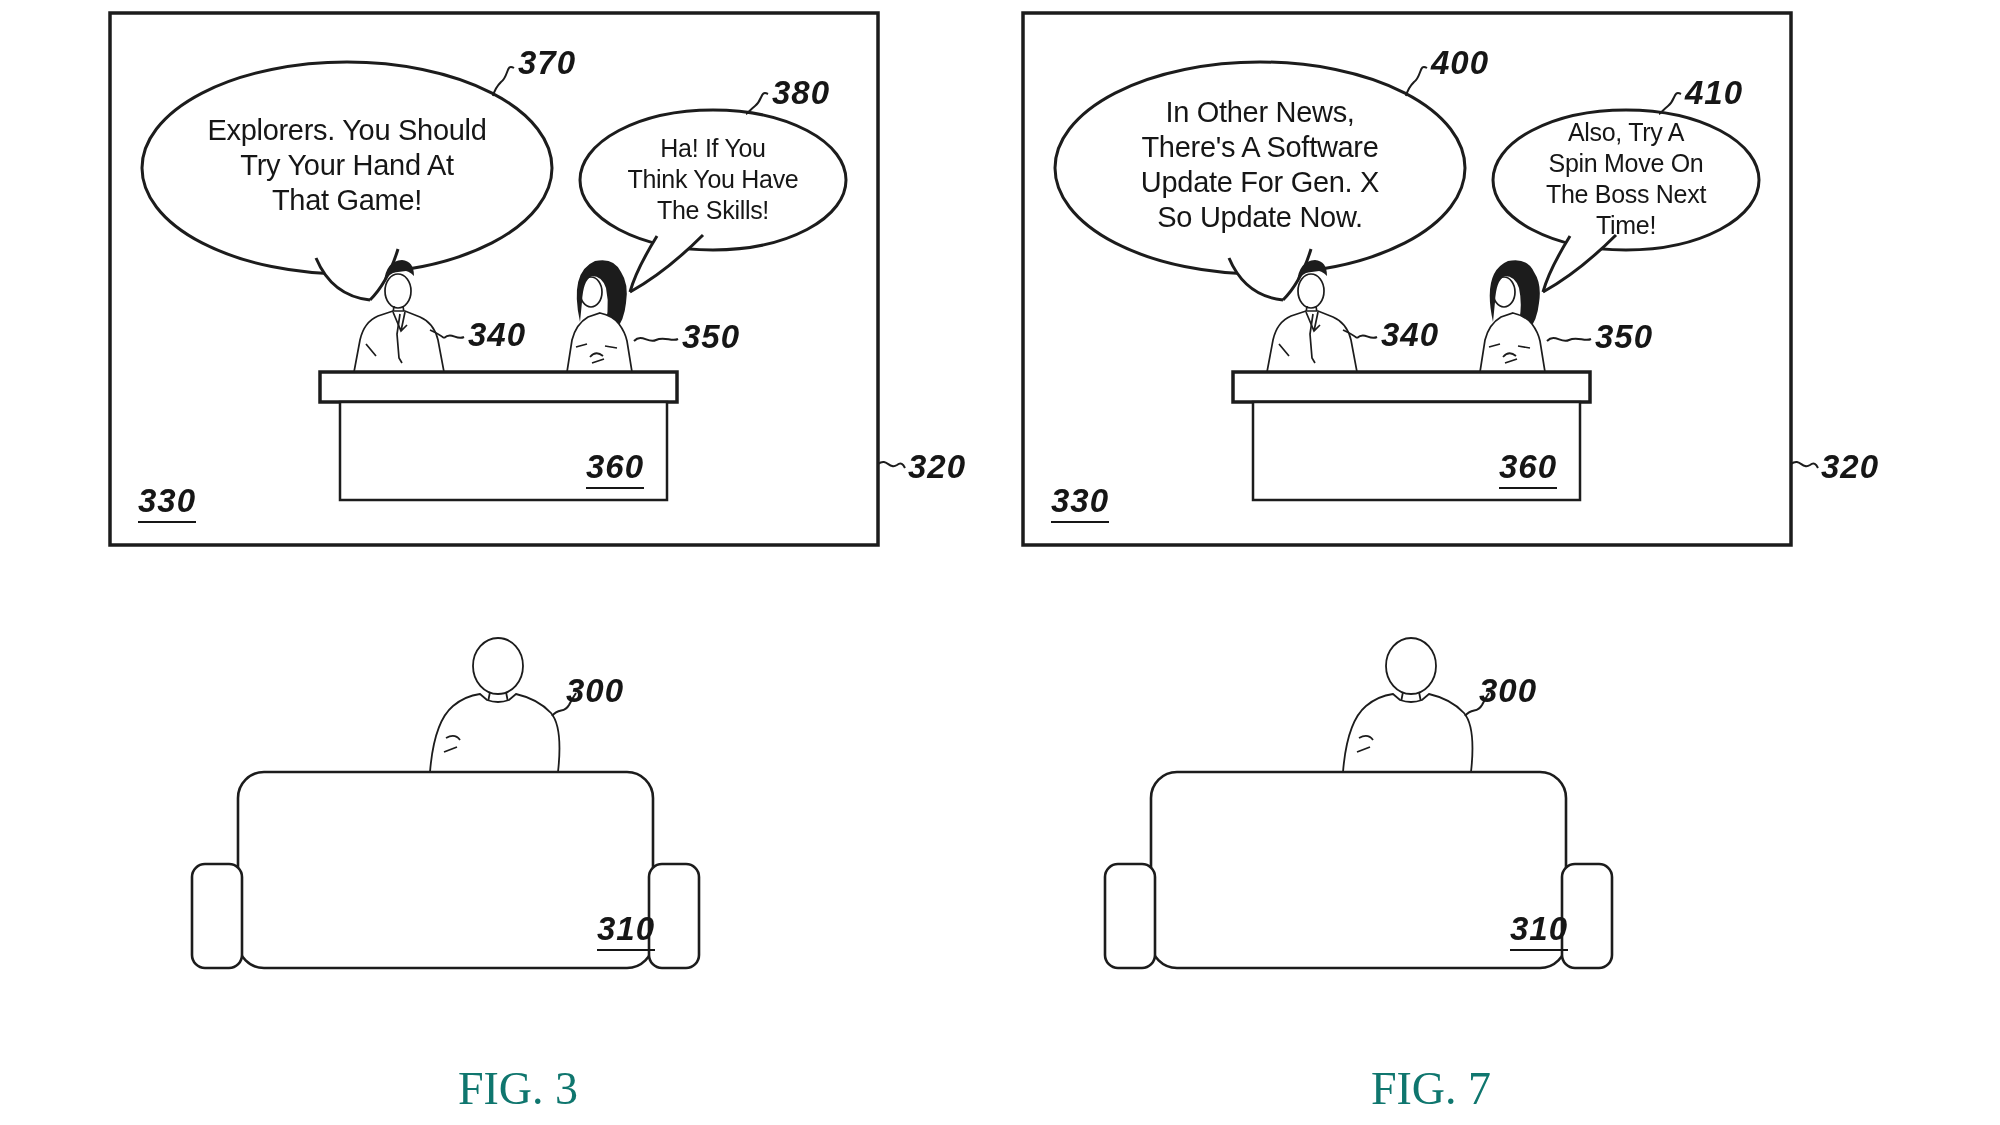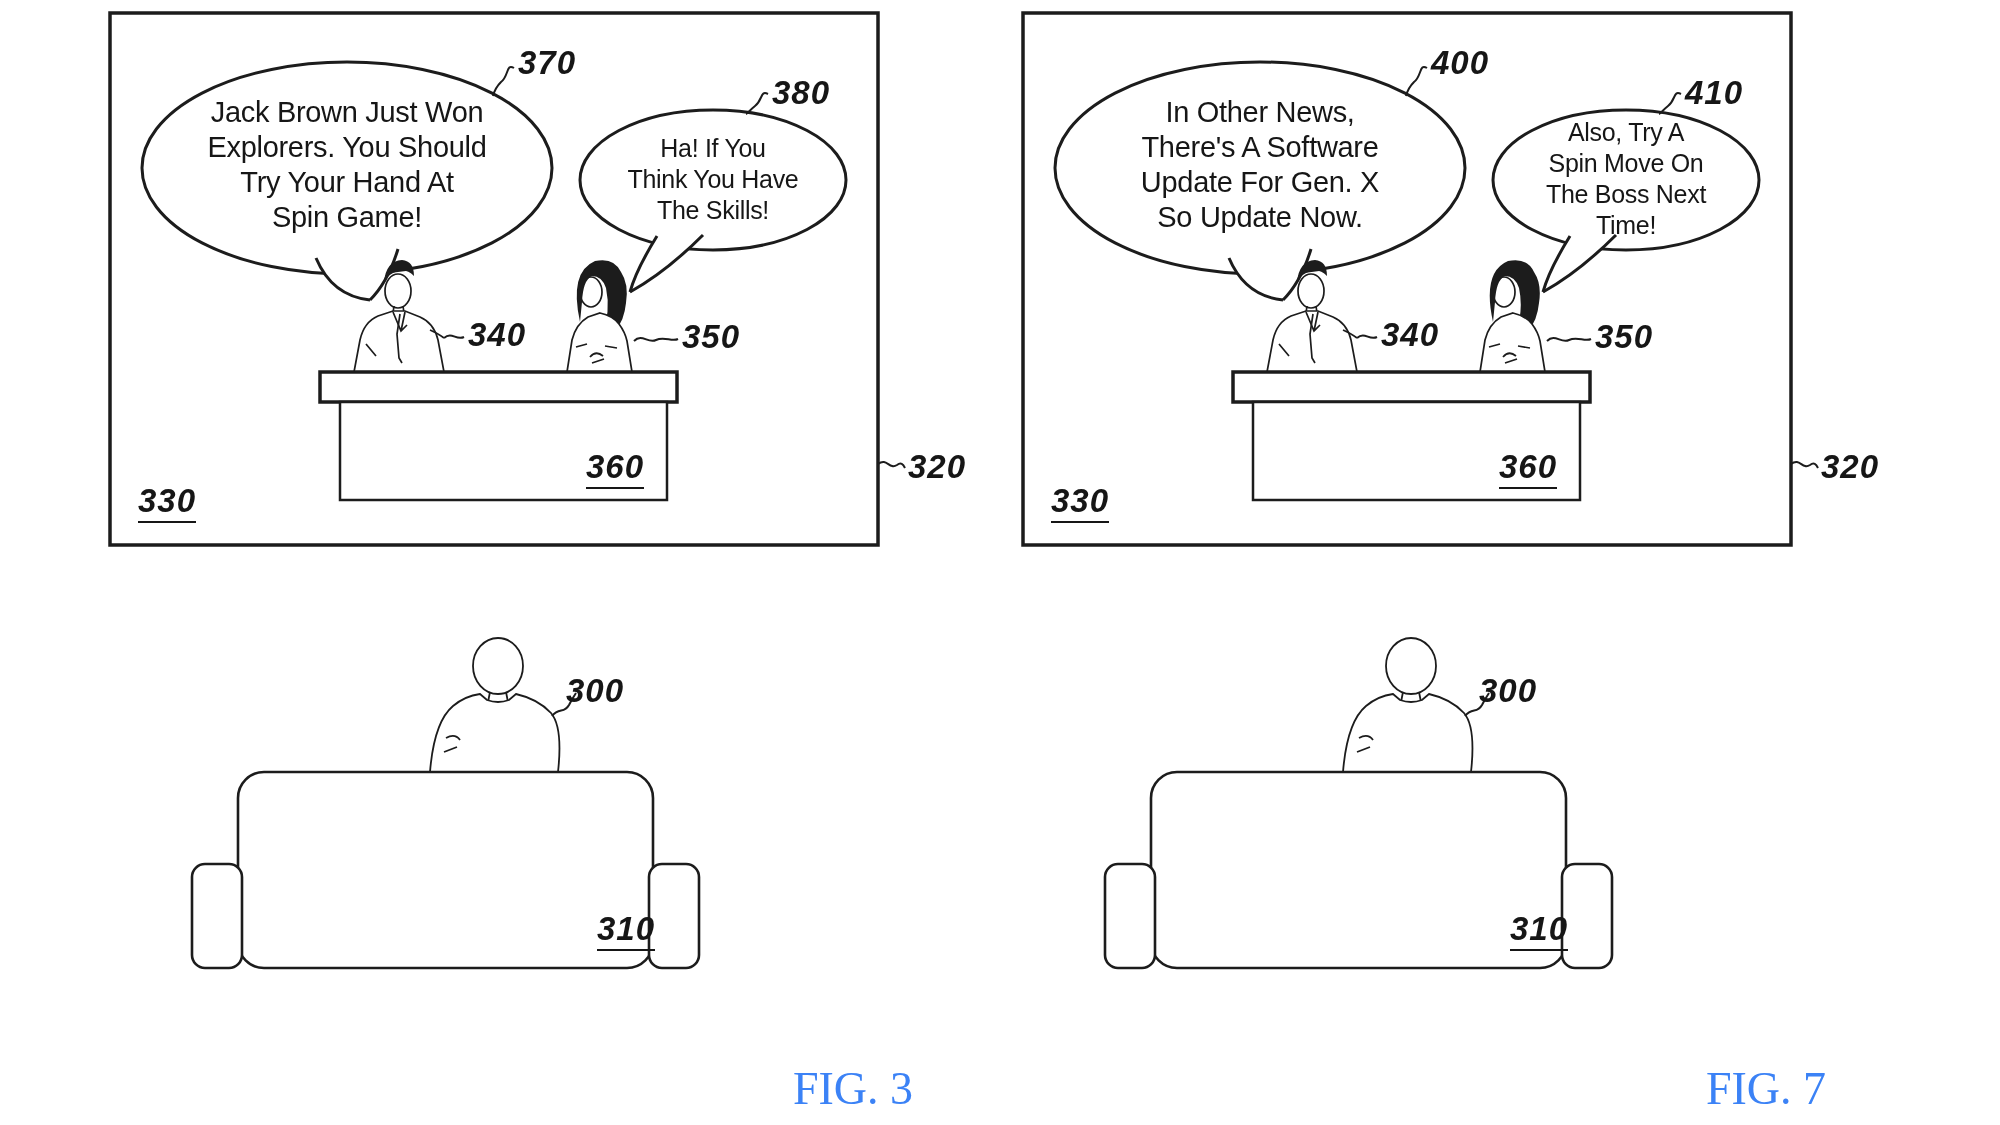--- a/index.html
+++ b/index.html
@@ -9,22 +9,22 @@
   #panel-fig3{left:108px;}
   #panel-fig4{left:1021px;}
   .art{position:absolute;left:0;top:0;width:880px;height:1125px;}
   .bubble-text{position:absolute;display:flex;flex-direction:column;justify-content:center;
                align-items:center;text-align:center;letter-spacing:-0.3px;color:#161616;}
   .bubble-text.left{left:36px;top:58px;width:406px;height:214px;font-size:29px;line-height:35px;}
   .bubble-text.right{left:472px;top:110px;width:266px;height:138px;font-size:25px;line-height:31px;}
   .refnum{position:absolute;font-style:italic;font-weight:600;font-size:33px;line-height:34px;
           letter-spacing:1px;color:#161616;white-space:nowrap;}
   .refnum.u{border-bottom:2.5px solid #161616;padding-bottom:3px;}
-  .caption{position:absolute;left:15px;top:1062px;width:790px;text-align:right;
-           font-family:"Liberation Serif",serif;font-size:46px;color:#3b82f6;}
+  .caption{position:absolute;left:15px;top:1062px;width:790px;text-align:center;
+           font-family:"Liberation Serif",serif;font-size:46px;color:#0f766e;}
   svg{display:block;}
 </style>
 </head>
 <body>
 
 <svg width="0" height="0" style="position:absolute" aria-hidden="true">
   <defs>
     <g id="panel-art" fill="none" stroke="#1c1c1c" stroke-width="2">
 
       <rect x="2" y="13" width="768" height="532" fill="#fff" stroke-width="3.5"></rect>
@@ -97,24 +97,23 @@
 </svg>
 
 <div id="canvas">
 
   <div class="panel" id="panel-fig3">
     <svg class="art" width="880" height="1125">
       <use href="#panel-art"></use>
     </svg>
 
     <div class="bubble-text left">
-      <div>Jack Brown Just Won</div>
       <div>Explorers. You Should</div>
       <div>Try Your Hand At</div>
-      <div>Spin Game!</div>
+      <div>That Game!</div>
     </div>
     <div class="bubble-text right">
       <div>Ha! If You</div>
       <div>Think You Have</div>
       <div>The Skills!</div>
       <div></div>
     </div>
 
     <div class="refnum" style="left:410px;top:46px">370</div>
     <div class="refnum" style="left:664px;top:76px">380</div>

